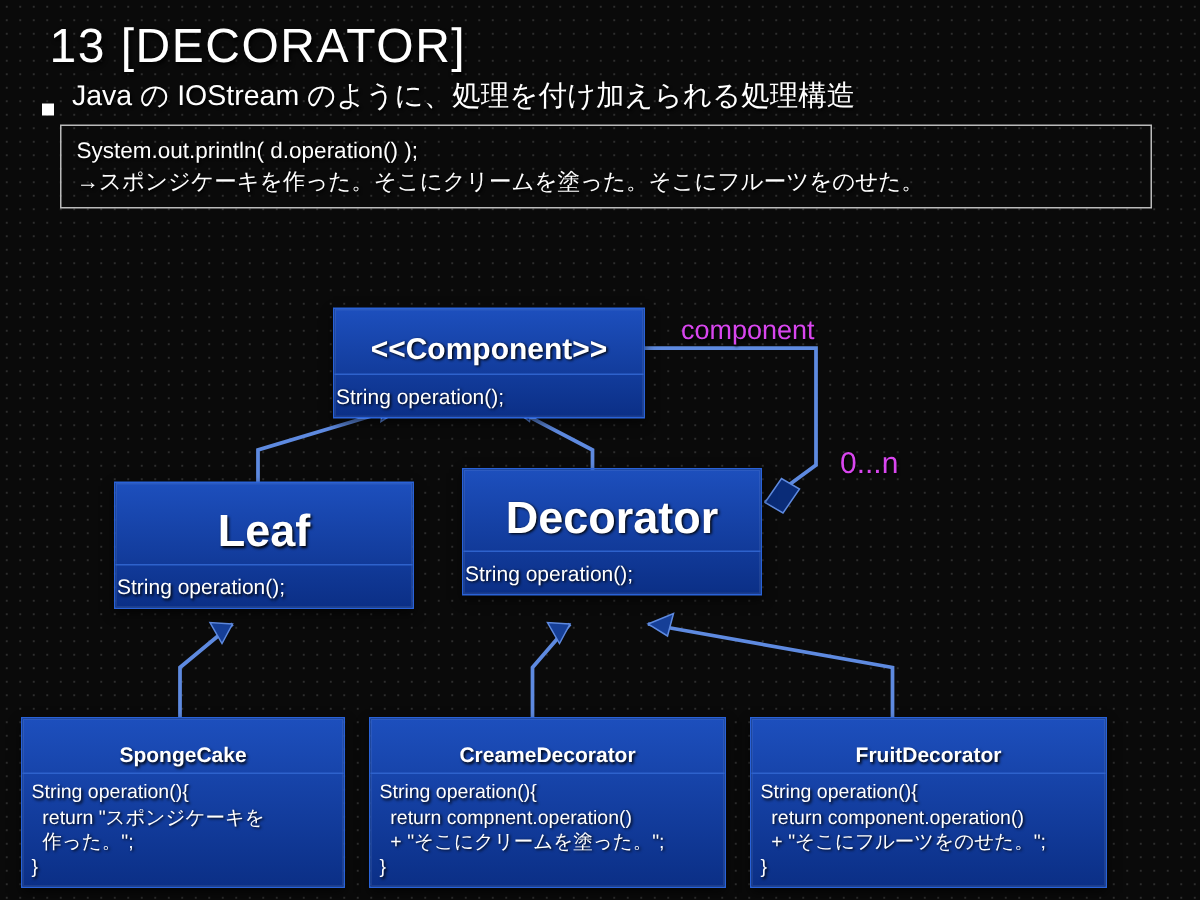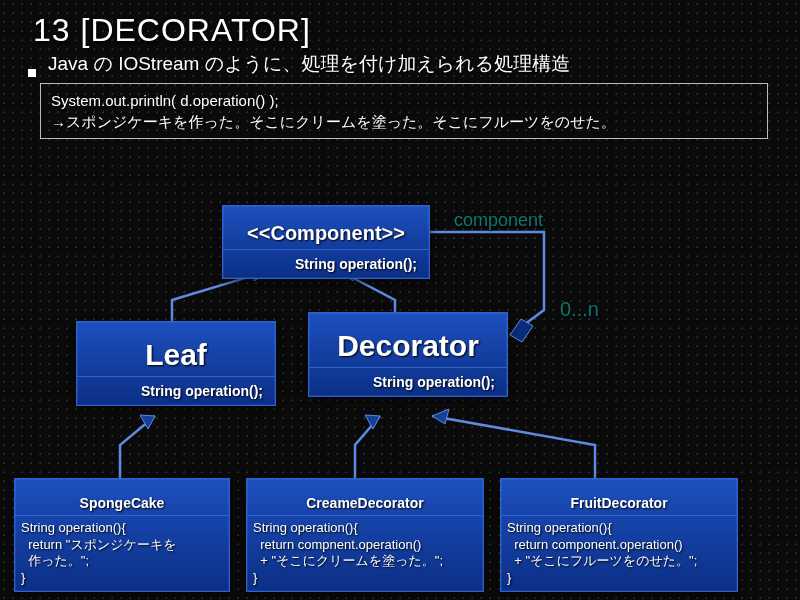--- a/index.html
+++ b/index.html
@@ -46,42 +46,42 @@
     box-shadow: 0 3px 7px rgba(0,0,0,0.6), inset 0 0 0 1px rgba(255,255,255,0.07);
     text-align: center;
   }
   .classbox .hdr {
     padding: 16px 8px 4px 8px;
     border-bottom: 1px solid #2e62cc;
     font-weight: 700;
     text-shadow: 1px 1px 2px #000;
   }
   .classbox .body {
-    padding: 6px 12px;
+    padding: 6px 1px;
     font-size: 14px;
-    font-weight: 700;
+    font-weight: 400;
     text-shadow: 1px 1px 2px #000;
-    text-align: right;
+    text-align: left;
   }
   .classbox .bodyL {
     padding: 4px 6px 4px 6px;
     font-size: 13px;
     font-weight: 300;
     text-shadow: 1px 1px 2px #000;
     text-align: left;
     line-height: 1.28;
     white-space: pre;
   }
   .big { font-size: 30px; }
   .mid { font-size: 20px; }
   .sm  { font-size: 14px; }
   .label {
     position: absolute;
     font-size: 18px;
-    color: #0f766e;
+    color: #d946ef;
     text-shadow: 1px 1px 2px #000;
     font-weight: 300;
   }
   svg.lines { position: absolute; left: 0; top: 0; width: 800px; height: 600px; pointer-events: none; }
   .arrowhead { fill: #163f97; stroke: #5e8ae0; stroke-width: 1; }
   .diamond { fill: #0a2c78; stroke: #5e8ae0; stroke-width: 1; }
   .connector { stroke: #5e8ae0; stroke-width: 2.5; fill: none; }
 </style>
 </head>
 <body>

